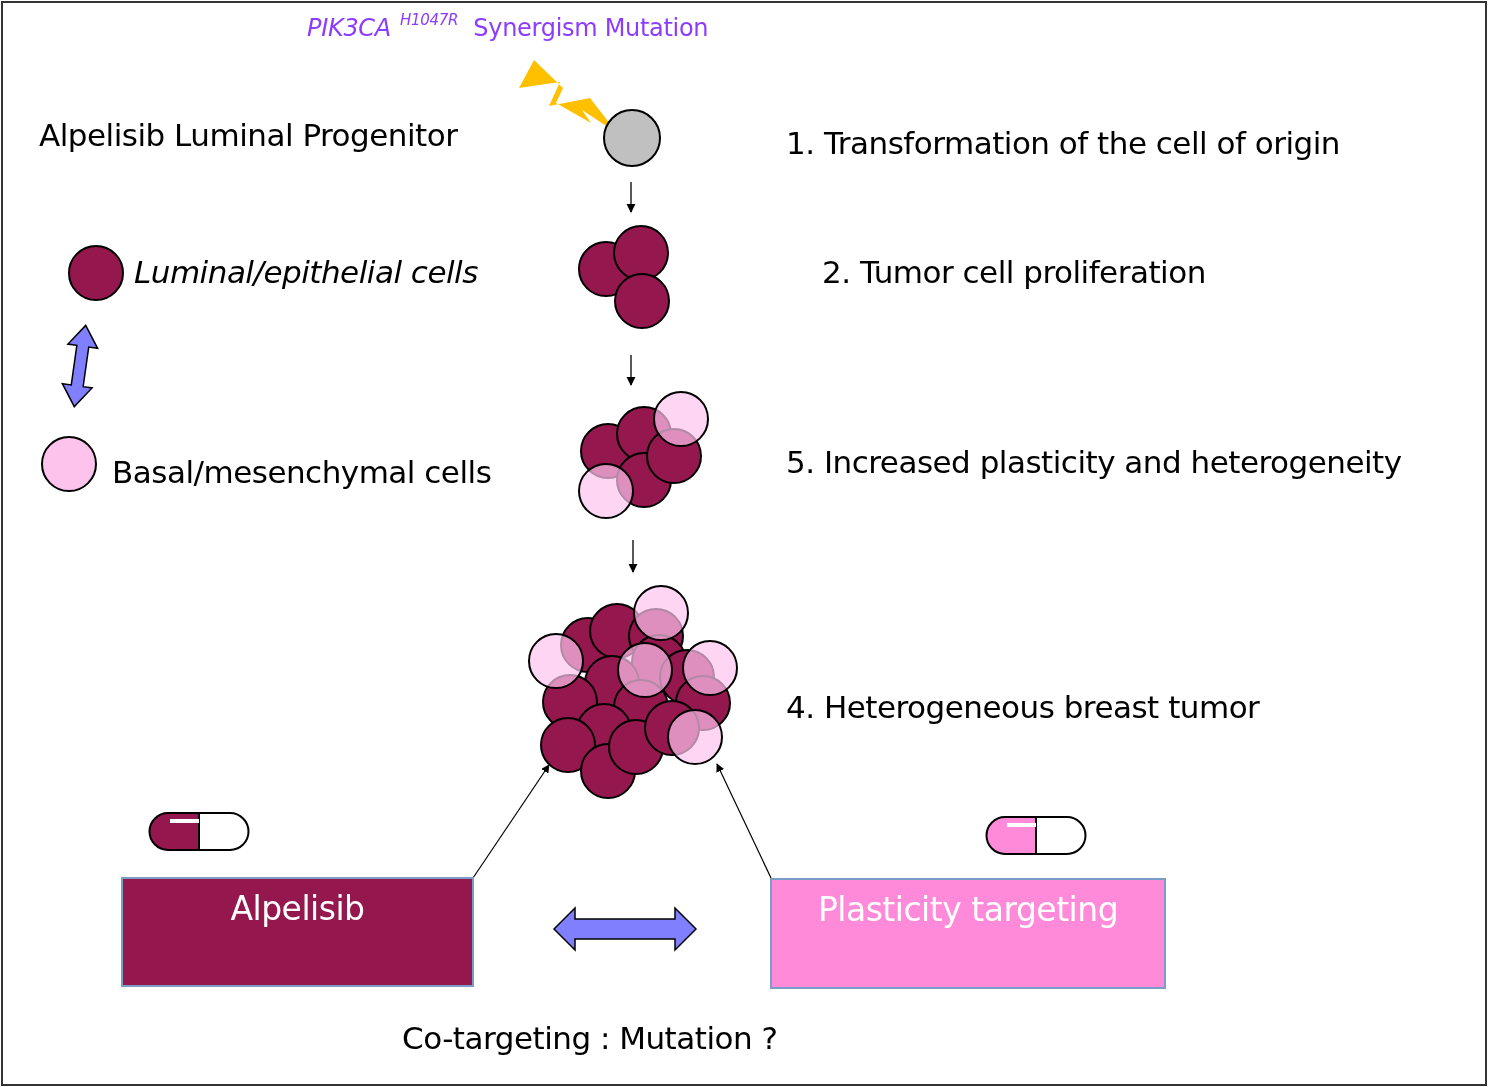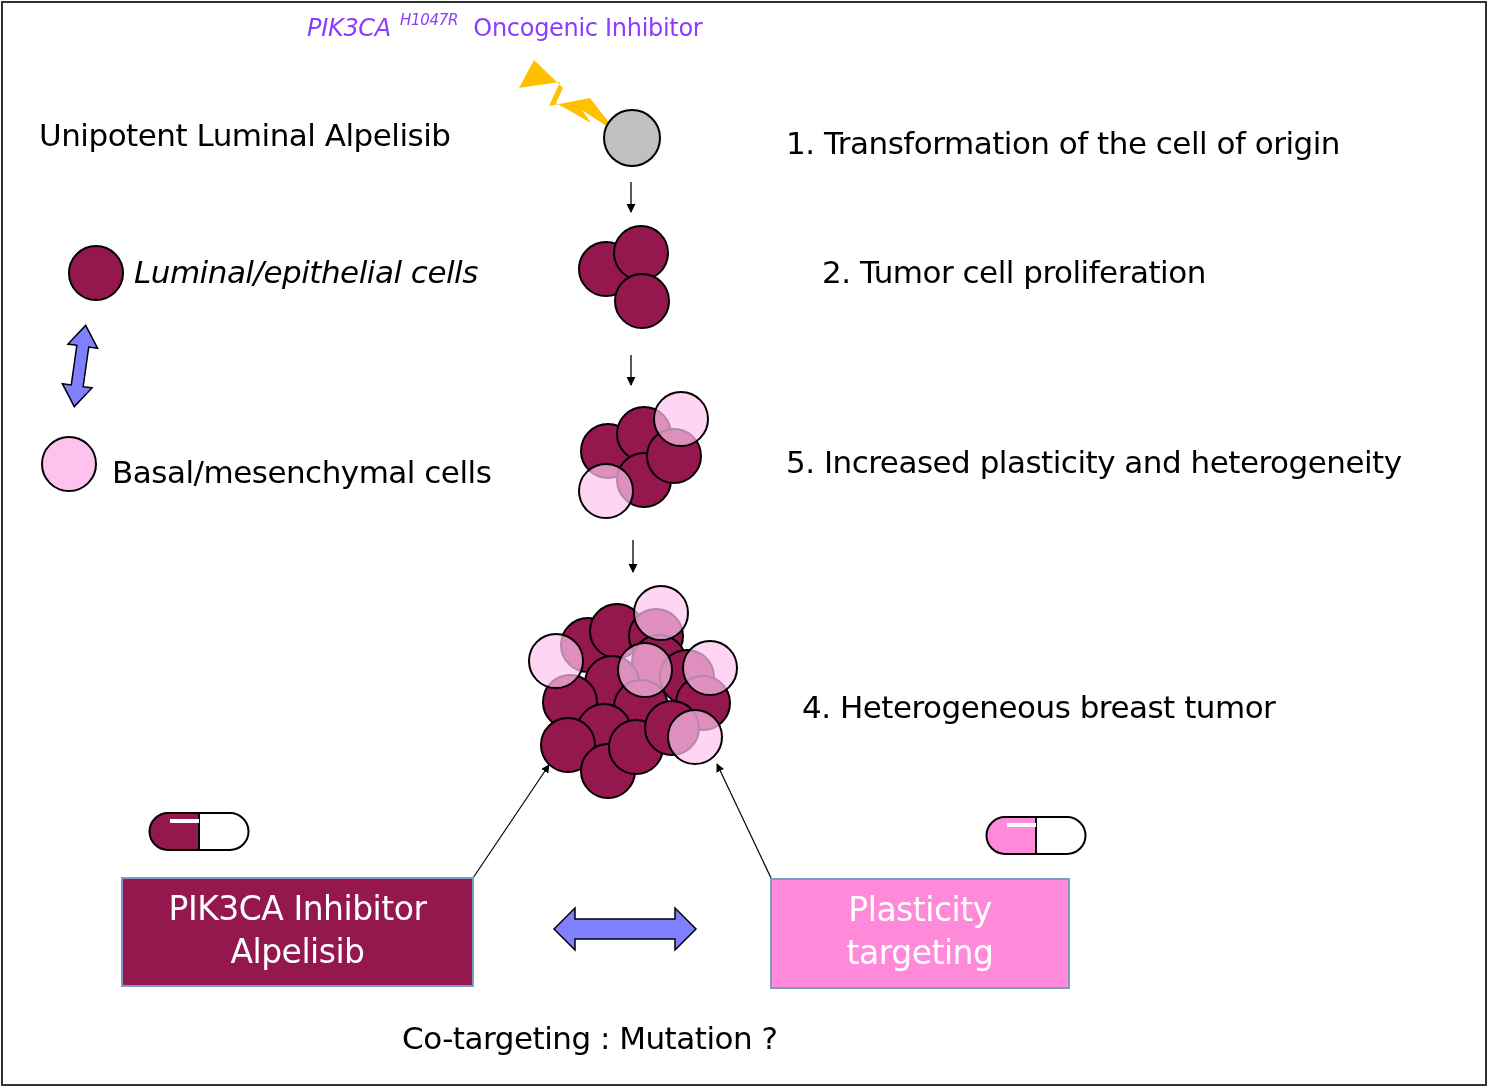--- a/index.html
+++ b/index.html
@@ -91,34 +91,33 @@
 
   <g>
     <path class="pill-right" d="M1036,817 L1005,817 A18.5,18.5 0 0 0 1005,854 L1036,854 Z" stroke="#000" stroke-width="2" fill="#fe8ad9"></path>
     <path d="M1036,817 L1067,817 A18.5,18.5 0 0 1 1067,854 L1036,854 Z" fill="#fff" stroke="#000" stroke-width="2"></path>
     <line x1="1007" y1="825" x2="1036" y2="825" stroke="#fff" stroke-width="4"></line>
   </g>
 </svg>
 
 <div class="txt mut" style="left:307px; top:14px;">
   <span class="gene">PIK3CA</span><sup>H1047R</sup>
-  <span style="margin-left:8px;">Oncogenic Inhibitor</span>
+  <span style="margin-left:8px;">Synergism Mutation</span>
 </div>
 
-<div class="txt big" style="left:39px; top:117px;">Unipotent Luminal Alpelisib</div>
+<div class="txt big" style="left:39px; top:117px;">Alpelisib Luminal Progenitor</div>
 
 <div class="txt big" style="left:134px; top:254px;font-style:italic;">Luminal/epithelial cells</div>
 <div class="txt big" style="left:112px; top:446px;margin-top:8px;">Basal/mesenchymal cells</div>
 
 <div class="txt big" style="left:786px; top:125px;">1. Transformation of the cell of origin</div>
 <div class="txt big" style="left:786px; top:254px;margin-left:36px;">2. Tumor cell proliferation</div>
 <div class="txt big" style="left:786px; top:444px;">5. Increased plasticity and heterogeneity</div>
-<div class="txt big" style="left:786px; top:689px;margin-left:16px;">4. Heterogeneous breast tumor</div>
+<div class="txt big" style="left:786px; top:689px;">4. Heterogeneous breast tumor</div>
 
 <div class="box" id="box-left" style="left: 121px; top: 877px; width: 353px; height: 110px; background: rgb(148, 23, 78);">
-  <span>PIK3CA Inhibitor</span>
   <span>Alpelisib</span>
 </div>
-<div class="box" id="box-right" style="left: 770px; top: 878px; width: 300px; height: 111px; background: rgb(254, 138, 217);">
+<div class="box" id="box-right" style="left: 770px; top: 878px; width: 396px; height: 111px; background: rgb(254, 138, 217);">
   <span>Plasticity targeting</span>
 </div>
 
 <div class="txt big" style="left:402px; top:1020px;">Co-targeting : Mutation ?</div>
 
 </body></html>

